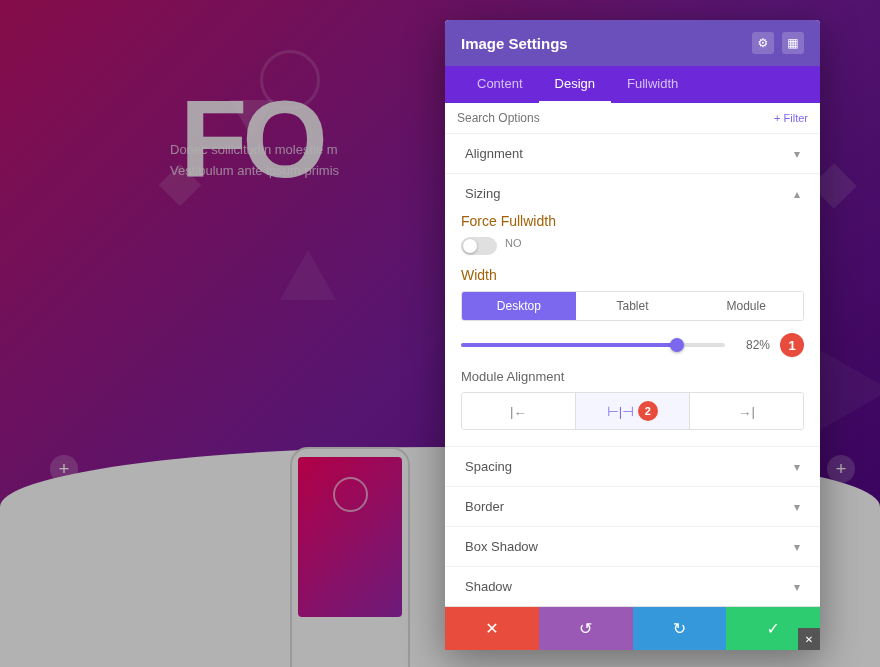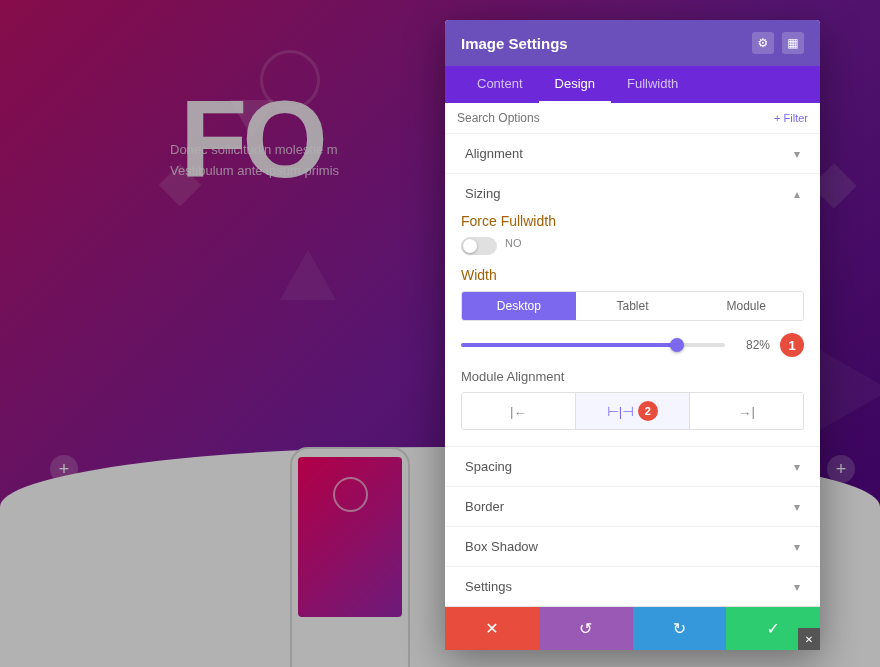--- a/index.html
+++ b/index.html
@@ -561,21 +561,21 @@
 
     <div class="section section-collapsed">
       <div class="section-header">
         <span class="section-title">Box Shadow</span>
         <span class="chevron">▾</span>
       </div>
     </div>
 
     <div class="section section-collapsed">
       <div class="section-header">
-        <span class="section-title">Settings</span>
+        <span class="section-title">Shadow</span>
         <span class="chevron">▾</span>
       </div>
     </div>
 
     <div class="section section-collapsed">
       <div class="section-header">
         
         
       </div>
     </div>

